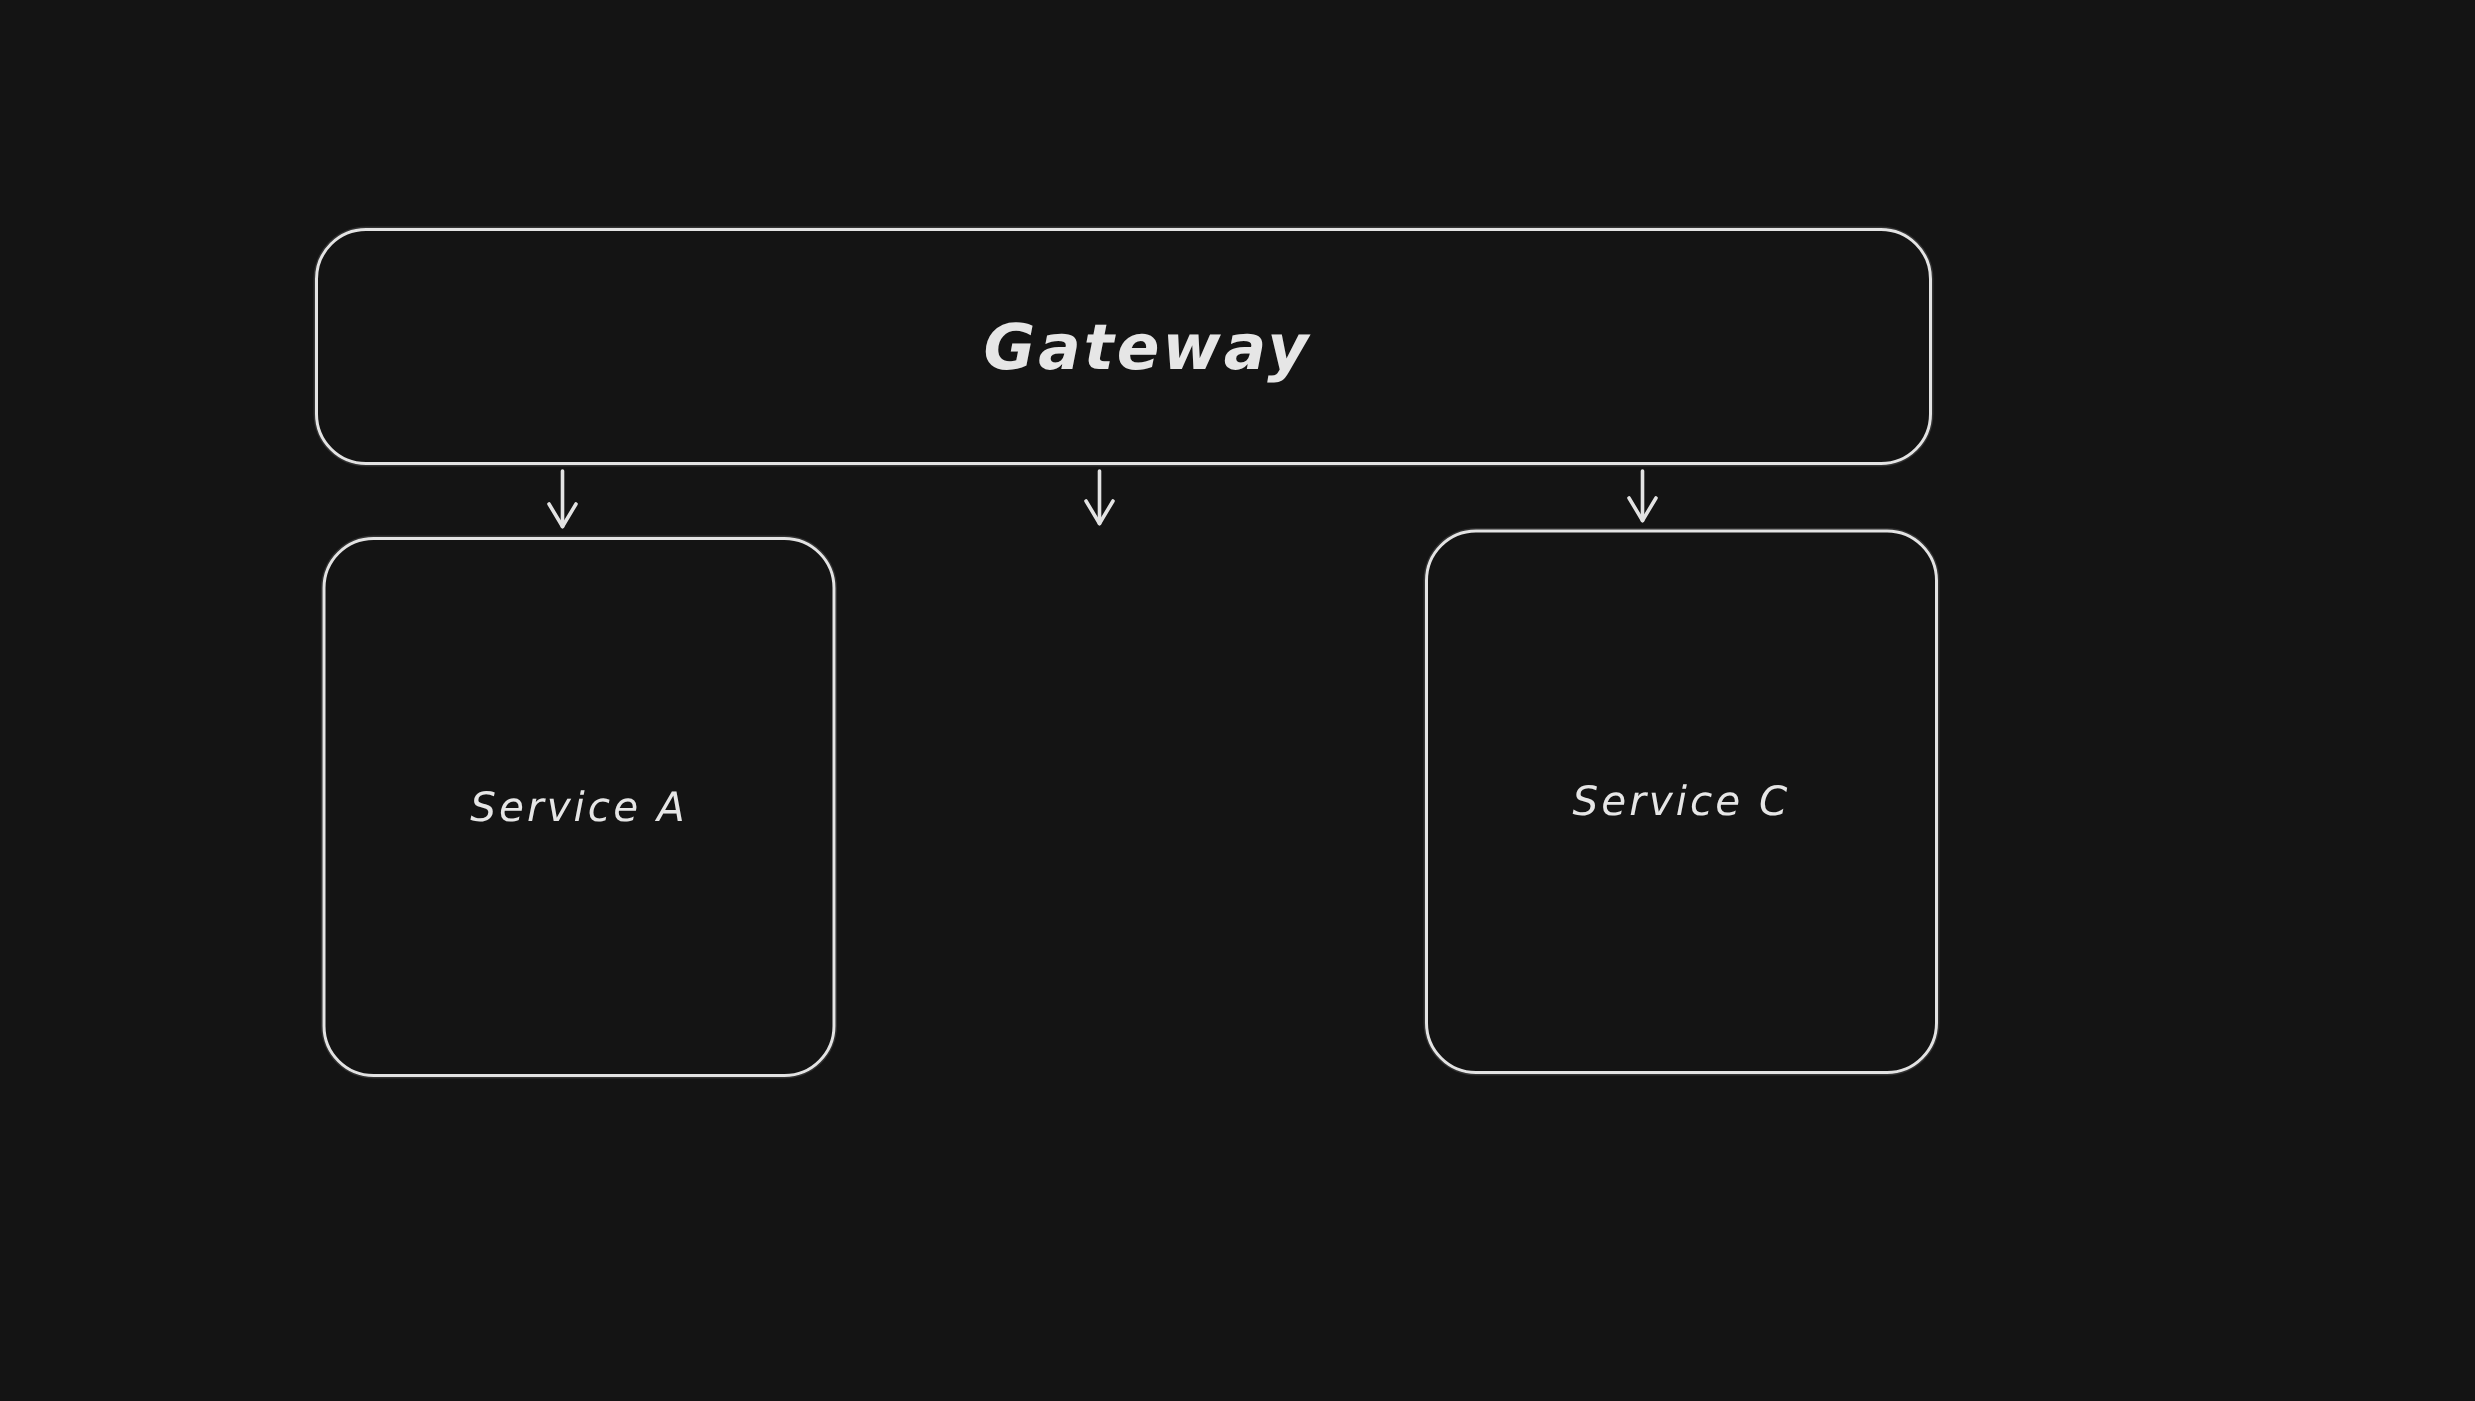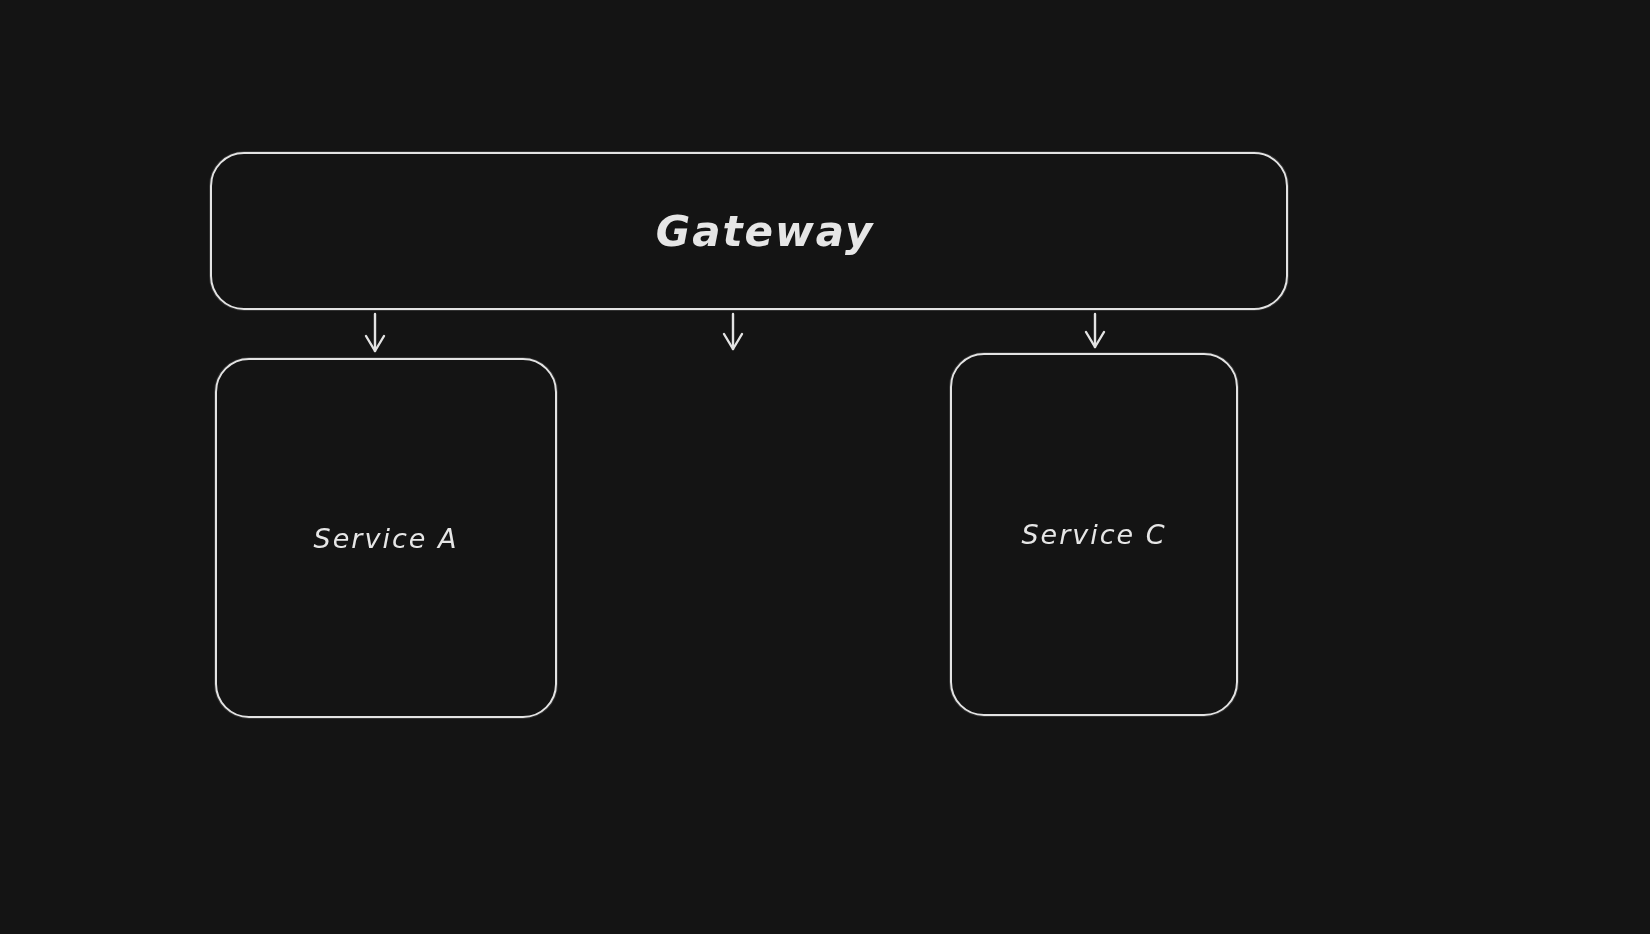--- a/index.html
+++ b/index.html
@@ -49,21 +49,21 @@
     font-size: 42px;
     font-weight: 700;
     margin-left: 32px;
   }
   .service .label {
     font-size: 27px;
     font-weight: 400;
   }
   .service-a { left: 215px; top: 358px; width: 342px; height: 360px; }
   .service-b { left: 582px; top: 355px; width: 343px; height: 362px; }
-  .service-c { left: 950px; top: 353px; width: 288px; height: 363px; }
+  .service-c { left: 950px; top: 353px; width: 342px; height: 363px; }
   .connectors {
     position: absolute;
     left: 0;
     top: 0;
     width: 1650px;
     height: 934px;
     overflow: visible;
   }
   .connectors line {
     stroke: #e3e3e3;

